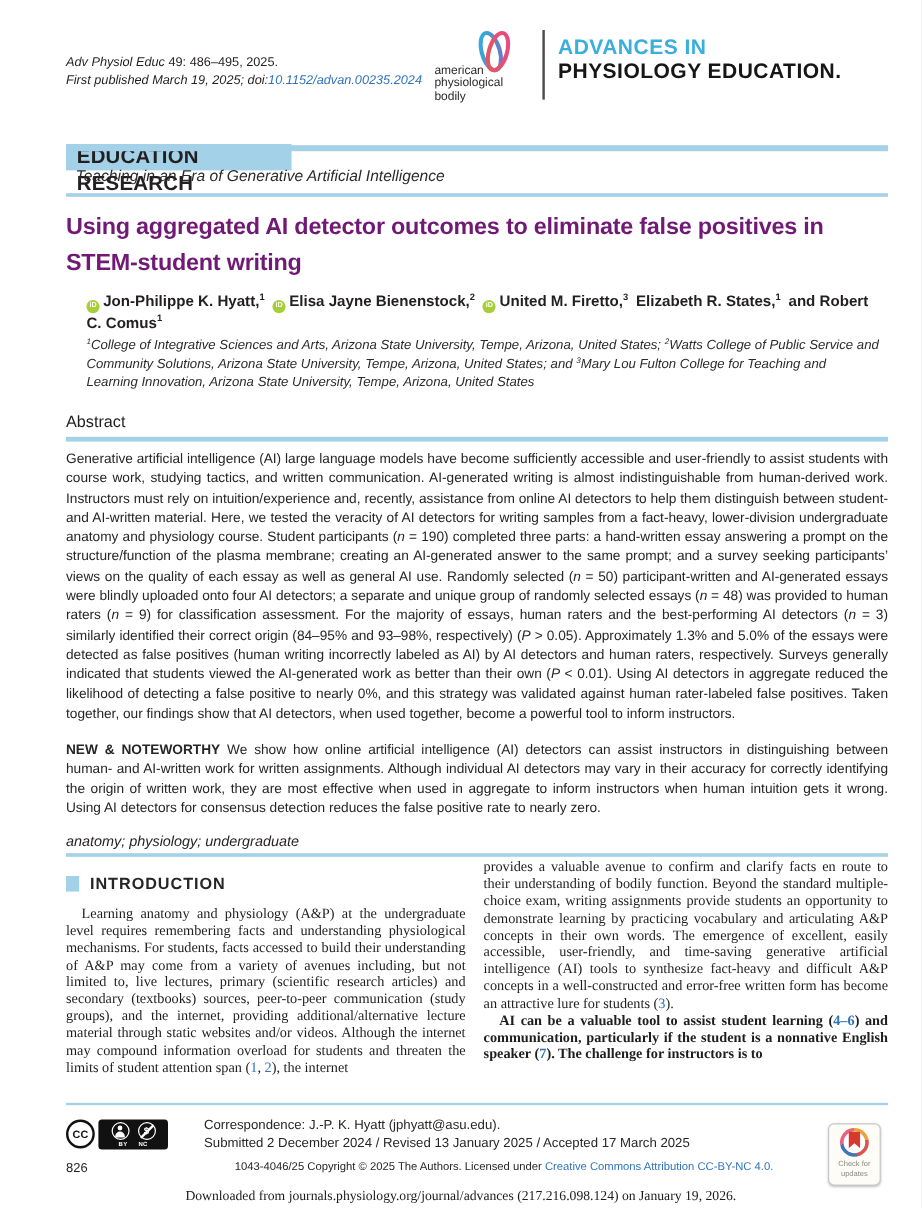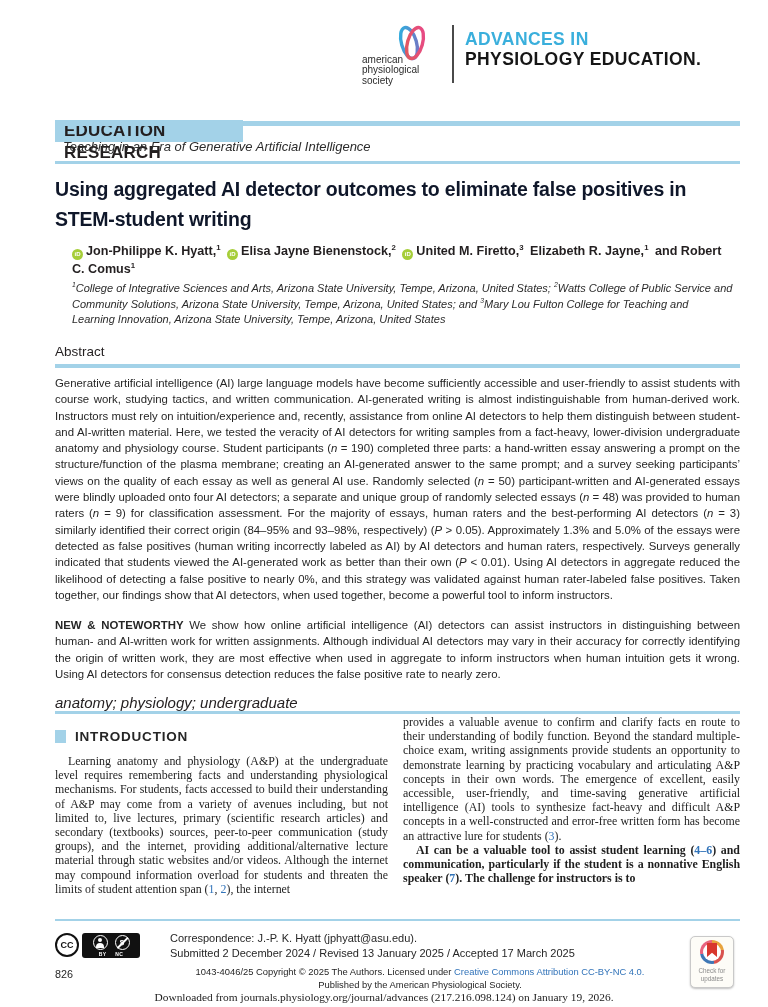--- a/index.html
+++ b/index.html
@@ -26,34 +26,34 @@
 
   
   .banner-tab{left:55px;top:99px;width:188px;height:22px;background:var(--accent-blue,#a3d2e8);
               font-size:17px;font-weight:bold;letter-spacing:0.2px;line-height:22px;padding-left:9px;box-sizing:border-box;margin-top:21px;}
   .banner-line{left:55px;top:121px;width:685px;height:5px;background:var(--accent-blue,#a3d2e8);}
 
   .series{left:63px;top:139px;font-size:13px;font-style:italic;color:#2b2b2b;text-align:center;}
   .rule{background:var(--accent-blue,#a3d2e8);}
   .rule-series{left:55px;top:161px;width:685px;height:3px;}
 
-  .title{left:55px;top:175px;width:692px;font-size:19.5px;font-weight:bold;line-height:29.5px;letter-spacing:-0.2px;color:#0f172a;}
+  .title{left:55px;top:175px;width:692px;font-size:19.5px;font-weight:bold;line-height:29.5px;letter-spacing:-0.2px;color:#701a75;}
 
   .authors{left:72px;top:243px;width:662px;font-size:12.6px;font-weight:bold;line-height:17.5px;}
   .author{margin-right:3px;}
   .orcid{display:inline-block;width:11px;height:11px;border-radius:50%;background:var(--orcid-green,#a6ce39);
          color:#fff;font-size:6px;font-weight:bold;text-align:center;line-height:11px;vertical-align:-1px;margin-right:3px;}
 
   .affil{left:72px;top:281px;width:662px;font-size:11px;font-style:italic;line-height:15.5px;color:#2b2b2b;}
 
   .abs-head{left:55px;top:344px;font-size:13.5px;font-weight:normal;}
   .rule-abs{left:55px;top:364px;width:685px;height:4px;}
   .abs-body{left:55px;top:375px;width:685px;font-size:11.4px;line-height:16.3px;text-align:justify;color:#262626;}
   .noteworthy{left:55px;top:617px;width:685px;font-size:11.4px;line-height:16.3px;text-align:justify;color:#262626;}
-  .keywords{left:55px;top:694px;font-size:15px;font-style:italic;}
+  .keywords{left:55px;top:694px;font-size:12px;font-style:italic;}
   .rule-intro{left:55px;top:711px;width:685px;height:3px;}
 
   .intro-left{left:55px;top:729px;width:333px;}
   .intro-right{left:403px;top:715px;width:337px;}
   .intro-head{font-size:13.5px;font-weight:bold;letter-spacing:0.8px;color:#262626;}
   .intro-marker{display:inline-block;width:11px;height:13px;background:var(--accent-blue,#a3d2e8);margin-right:9px;vertical-align:-2px;}
   .body-text{font-family:"Liberation Serif",serif;font-size:11.9px;line-height:14.2px;text-align:justify;color:#1e1e1e;}
   .intro-left .body-text{margin-top:10px;}
   .indent{text-indent:13px;}
 
@@ -86,41 +86,45 @@
   .cm-ring::before{content:"";position:absolute;left:3px;top:3px;width:18px;height:18px;border-radius:50%;background:#fff;}
   .cm-bookmark{position:absolute;left:7px;top:3px;width:10px;height:14px;background:#d8382e;
                clip-path:polygon(0 0,100% 0,100% 100%,50% 70%,0 100%);}
   .cm-label{font-size:6.3px;line-height:7.5px;color:#8a8a8a;margin-top:3px;}
 </style>
 </head>
 <body style="--accent-blue: #a3d2e8; --brand-cyan: #3aafdc; --link-blue: #3173b9; --orcid-green: #a6ce39;">
 
 <div class="page">
 
+  <div class="abs citation">
+    <div><span class="it">Adv Physiol Educ</span><span> 49: 486–495, 2025.</span></div>
+    <div class="it"><span>First published March 19, 2025; doi:</span><span class="link">10.1152/advan.00235.2024</span></div>
+  </div>
 
   <div class="abs logo">
     <div class="aps">
       <svg class="aps-ribbon" width="40" height="42" viewBox="0 0 40 42">
         <defs>
           <linearGradient id="gb" x1="0" y1="0" x2="1" y2="1">
             <stop offset="0" stop-color="#2bb2e0"></stop>
               <stop offset="1" stop-color="#7a6fc0"></stop>
           </linearGradient>
           <linearGradient id="gp" x1="1" y1="0" x2="0" y2="1">
             <stop offset="0" stop-color="#e8488a"></stop>
               <stop offset="1" stop-color="#e05a5a"></stop>
           </linearGradient>
         </defs>
         <ellipse cx="17" cy="21" rx="7.5" ry="16" fill="none" stroke="url(#gb)" stroke-width="3.4" transform="rotate(-16 17 21)"></ellipse>
         <ellipse cx="23" cy="21" rx="7.5" ry="16" fill="none" stroke="url(#gp)" stroke-width="3.4" transform="rotate(16 23 21)"></ellipse>
       </svg>
       <div class="aps-text">
         <div>american</div>
         <div>physiological</div>
-        <div>society</div>
+        <div>bodily</div>
       </div>
     </div>
     <div class="logo-divider"></div>
     <div class="jname">
       <div class="l1">ADVANCES IN</div>
       <div class="l2">PHYSIOLOGY EDUCATION.</div>
     </div>
   </div>
 
   <div class="abs banner-tab">EDUCATION RESEARCH</div>
@@ -128,21 +132,21 @@
 
   <div class="abs series">Teaching in an Era of Generative Artificial Intelligence</div>
   <div class="abs rule rule-series"></div>
 
   <h1 class="abs title" style="margin:0;">Using aggregated AI detector outcomes to eliminate false positives in STEM-student writing</h1>
 
   <div class="abs authors">
     <span class="author"><span class="orcid">iD</span><span>Jon-Philippe K. Hyatt,</span><sup>1</sup></span>
     <span class="author"><span class="orcid">iD</span><span>Elisa Jayne Bienenstock,</span><sup>2</sup></span>
     <span class="author"><span class="orcid">iD</span><span>United M. Firetto,</span><sup>3</sup></span>
-    <span class="author"><span>Elizabeth R. Jayne,</span><sup>1</sup></span>
+    <span class="author"><span>Elizabeth R. States,</span><sup>1</sup></span>
     <span class="author"><span>and Robert C. Comus</span><sup>1</sup></span>
   </div>
 
   <div class="abs affil"><sup>1</sup><span>College of Integrative Sciences and Arts, Arizona State University, Tempe, Arizona, United States; </span><sup>2</sup><span>Watts College of Public Service and Community Solutions, Arizona State University, Tempe, Arizona, United States; and </span><sup>3</sup><span>Mary Lou Fulton College for Teaching and Learning Innovation, Arizona State University, Tempe, Arizona, United States</span></div>
 
   <div class="abs abs-head">Abstract</div>
   <div class="abs rule rule-abs"></div>
   <div class="abs abs-body"><span>Generative artificial intelligence (AI) large language models have become sufficiently accessible and user-friendly to assist students with course work, studying tactics, and written communication. AI-generated writing is almost indistinguishable from human-derived work. Instructors must rely on intuition/experience and, recently, assistance from online AI detectors to help them distinguish between student- and AI-written material. Here, we tested the veracity of AI detectors for writing samples from a fact-heavy, lower-division undergraduate anatomy and physiology course. Student participants (</span><span class="it">n</span><span> = 190) completed three parts: a hand-written essay answering a prompt on the structure/function of the plasma membrane; creating an AI-generated answer to the same prompt; and a survey seeking participants’ views on the quality of each essay as well as general AI use. Randomly selected (</span><span class="it">n</span><span> = 50) participant-written and AI-generated essays were blindly uploaded onto four AI detectors; a separate and unique group of randomly selected essays (</span><span class="it">n</span><span> = 48) was provided to human raters (</span><span class="it">n</span><span> = 9) for classification assessment. For the majority of essays, human raters and the best-performing AI detectors (</span><span class="it">n</span><span> = 3) similarly identified their correct origin (84–95% and 93–98%, respectively) (</span><span class="it">P</span><span> &gt; 0.05). Approximately 1.3% and 5.0% of the essays were detected as false positives (human writing incorrectly labeled as AI) by AI detectors and human raters, respectively. Surveys generally indicated that students viewed the AI-generated work as better than their own (</span><span class="it">P</span><span> &lt; 0.01). Using AI detectors in aggregate reduced the likelihood of detecting a false positive to nearly 0%, and this strategy was validated against human rater-labeled false positives. Taken together, our findings show that AI detectors, when used together, become a powerful tool to inform instructors.</span></div>
   <div class="abs noteworthy"><span class="bd">NEW &amp; NOTEWORTHY</span><span> We show how online artificial intelligence (AI) detectors can assist instructors in distinguishing between human- and AI-written work for written assignments. Although individual AI detectors may vary in their accuracy for correctly identifying the origin of written work, they are most effective when used in aggregate to inform instructors when human intuition gets it wrong. Using AI detectors for consensus detection reduces the false positive rate to nearly zero.</span></div>
   <div class="abs keywords">anatomy; physiology; undergraduate</div>
@@ -173,21 +177,20 @@
 
   <div class="abs corr">
     <div>Correspondence: J.-P. K. Hyatt (jphyatt@asu.edu).</div>
     <div>Submitted 2 December 2024 / Revised 13 January 2025 / Accepted 17 March 2025</div>
   </div>
 
   <div class="abs pageno">826</div>
 
   <div class="abs copyright">
     <div><span>1043-4046/25 Copyright © 2025 The Authors. Licensed under </span><span class="link">Creative Commons Attribution CC-BY-NC 4.0.</span></div>
-    <div>Published by the American Physiological Society.</div>
   </div>
 
   <div class="abs downloaded">Downloaded from journals.physiology.org/journal/advances (217.216.098.124) on January 19, 2026.</div>
 
   <div class="abs crossmark">
     <div class="cm-ring">
         <span class="cm-bookmark"></span>
       </div>
     <div class="cm-label">
       <div>Check for</div>

